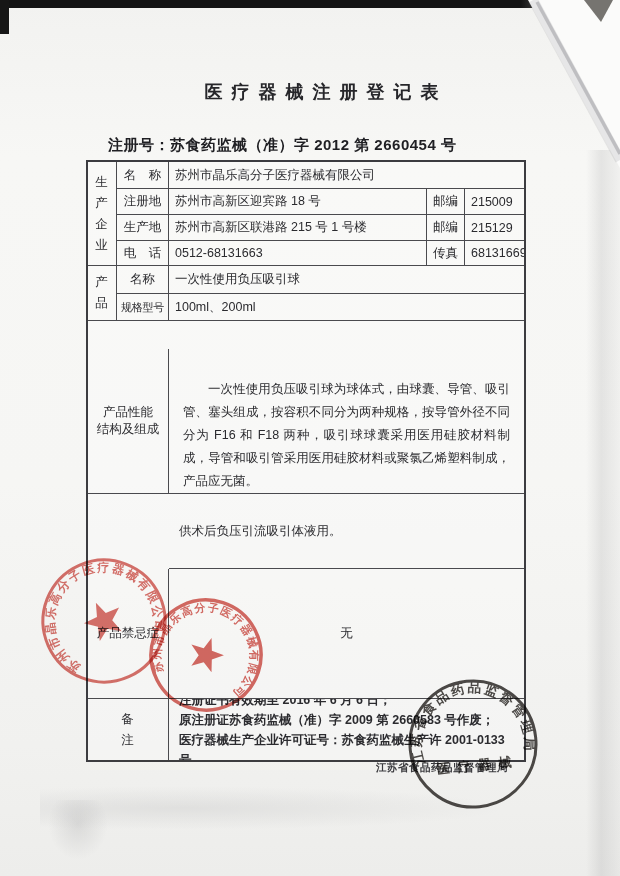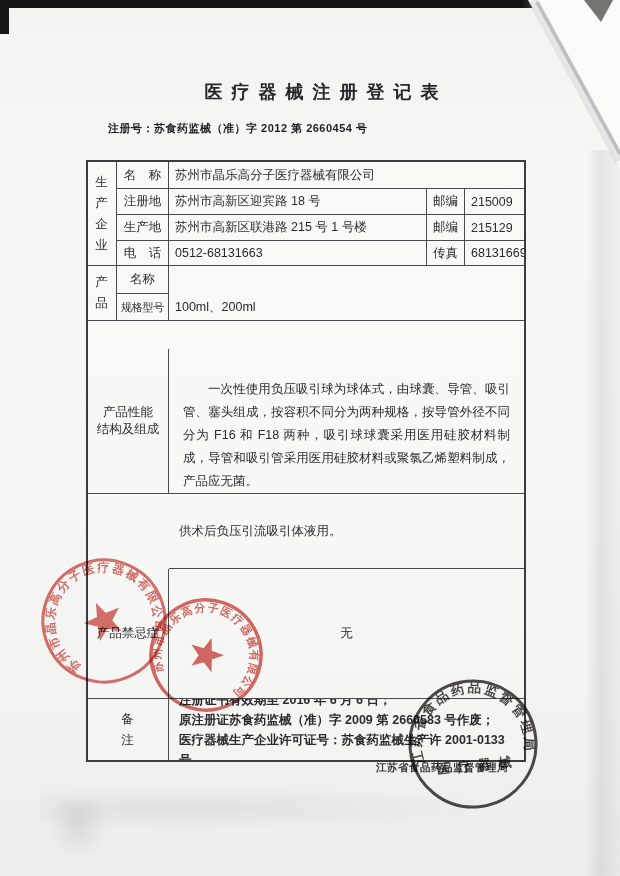--- a/index.html
+++ b/index.html
@@ -22,22 +22,22 @@
     position:absolute;left:0;top:0;width:620px;height:8px;
     background:linear-gradient(90deg,#141414 0%,#141414 84%,rgba(20,20,20,0) 99%);
   }
   .left-notch{position:absolute;left:0;top:0;width:9px;height:34px;background:#161616;}
   .fold-svg{position:absolute;top:0;right:0;}
   .title{
     position:absolute;left:16px;top:80px;width:620px;text-align:center;
     font-size:18px;font-weight:bold;letter-spacing:9px;color:#26262a;
   }
   .regline{
-    position:absolute;left:108px;top:121px;
-    font-size:11px;font-weight:bold;letter-spacing:0.5px;color:#1f1f23;
+    position:absolute;left:108px;top:136px;
+    font-size:15px;font-weight:bold;letter-spacing:0.5px;color:#1f1f23;
   }
   .regtable{
     position:absolute;left:86px;top:160px;
     display:grid;
     grid-template-columns:29px 52px 258px 38px 59px;
     grid-template-rows:27px 26px 26px 25px 28px 27px 28px 145px 75px 130px 61px;
     border:2px solid #3c3c40;
     background:rgba(255,255,255,0.25);
     font-size:12.5px;color:#2b2b2f;
   }
@@ -106,20 +106,21 @@
   <div class="cell lastcol" style="grid-column:5;grid-row:3">215129</div>
 
   <div class="cell center" style="grid-column:2;grid-row:4">电　话</div>
   <div class="cell" style="grid-column:3;grid-row:4">0512-68131663</div>
   <div class="cell center" style="grid-column:4;grid-row:4">传真</div>
   <div class="cell lastcol" style="grid-column:5;grid-row:4">68131669</div>
 
   <div class="cell center pre vlabel g2">产
 品</div>
   <div class="cell center" style="grid-column:2;grid-row:5">名称</div>
+  <div class="cell sp3 lastcol" style="grid-row:5">一次性使用负压吸引球</div>
 
   <div class="cell center small-label" style="grid-column:2;grid-row:6">规格型号</div>
   <div class="cell sp3 lastcol" style="grid-row:6">100ml、200ml</div>
 
 
   <div class="cell center pre spl" style="grid-row:8">产品性能
 结构及组成</div>
   <div class="cell sp3 lastcol toppad" style="grid-row:8">
     <span class="para">
         <span class="indent">一次性使用负压吸引球为球体式，由球囊、导管、吸引管、塞头组成，按容积不同分为两种规格，按导管外径不同分为 F16 和 F18 两种，吸引球球囊采用医用硅胶材料制成，导管和吸引管采用医用硅胶材料或聚氯乙烯塑料制成，产品应无菌。</span>

